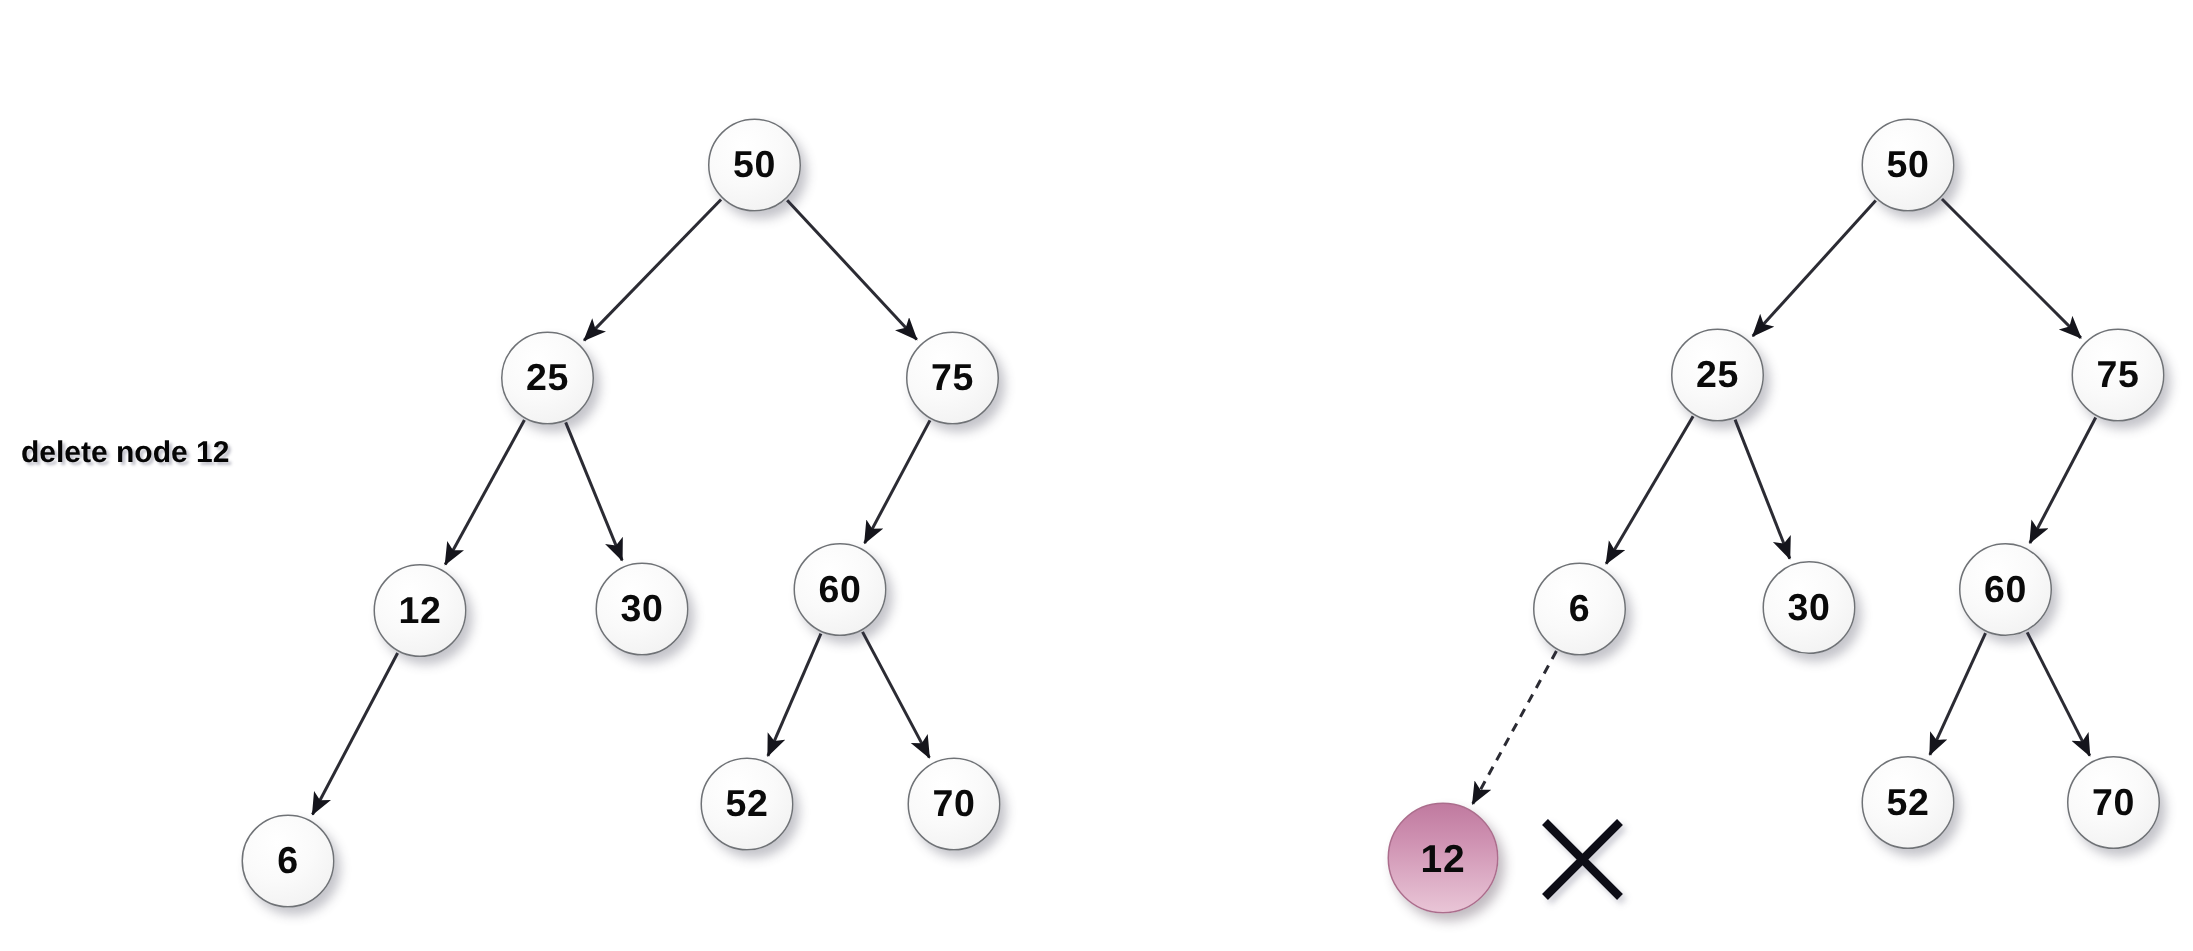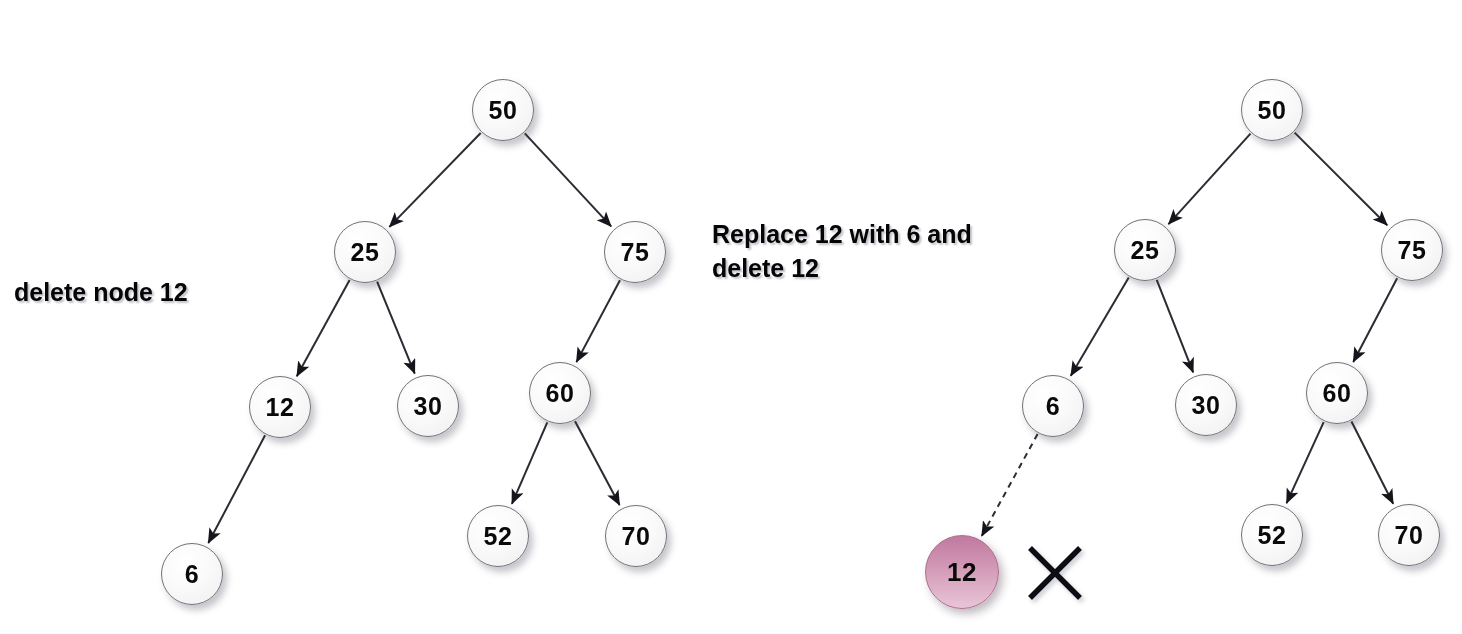--- a/index.html
+++ b/index.html
@@ -150,19 +150,17 @@
         <span>52</span>
       </div>
       <div class="node normal" style="left: 1378px; top: 459px; width: 62px; height: 62px; font-size: 25px;">
         <span>70</span>
       </div>
       <div class="node deleted" style="left: 925px; top: 490px; width: 74px; height: 74px; font-size: 26px;">
         <span>12</span>
       </div>
     </div>
 
-  <div class="label" style="left:14px; top:233px; font-size:25px;text-align:center;">delete node 12</div>
+  <div class="label" style="left:14px; top:246px; font-size:20px;text-align:center;">delete node 12</div>
 
-  <div class="label" style="left:712px; top:172px; font-size:25px; line-height:34px;">Replace 12 with 6 and
-delete 12</div>
 
 
 </div>
 
 </body></html>

